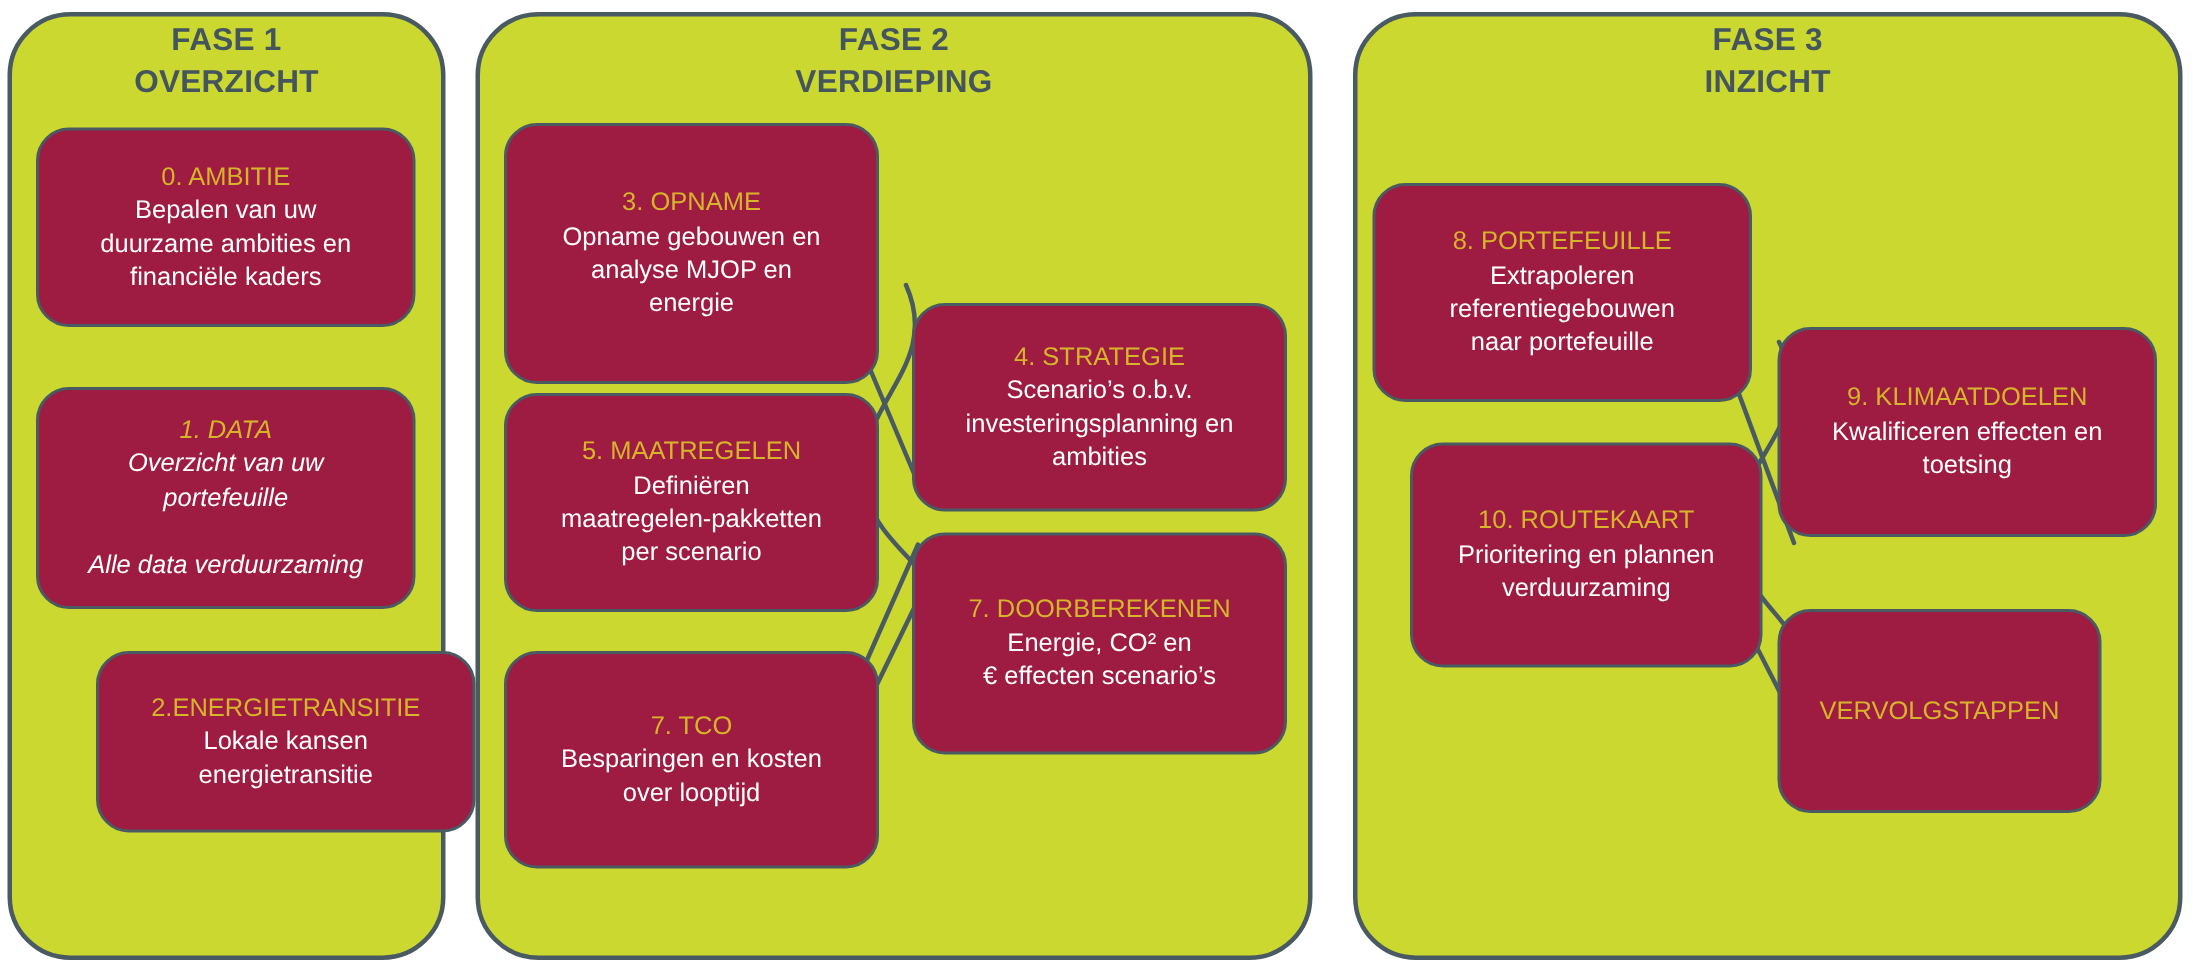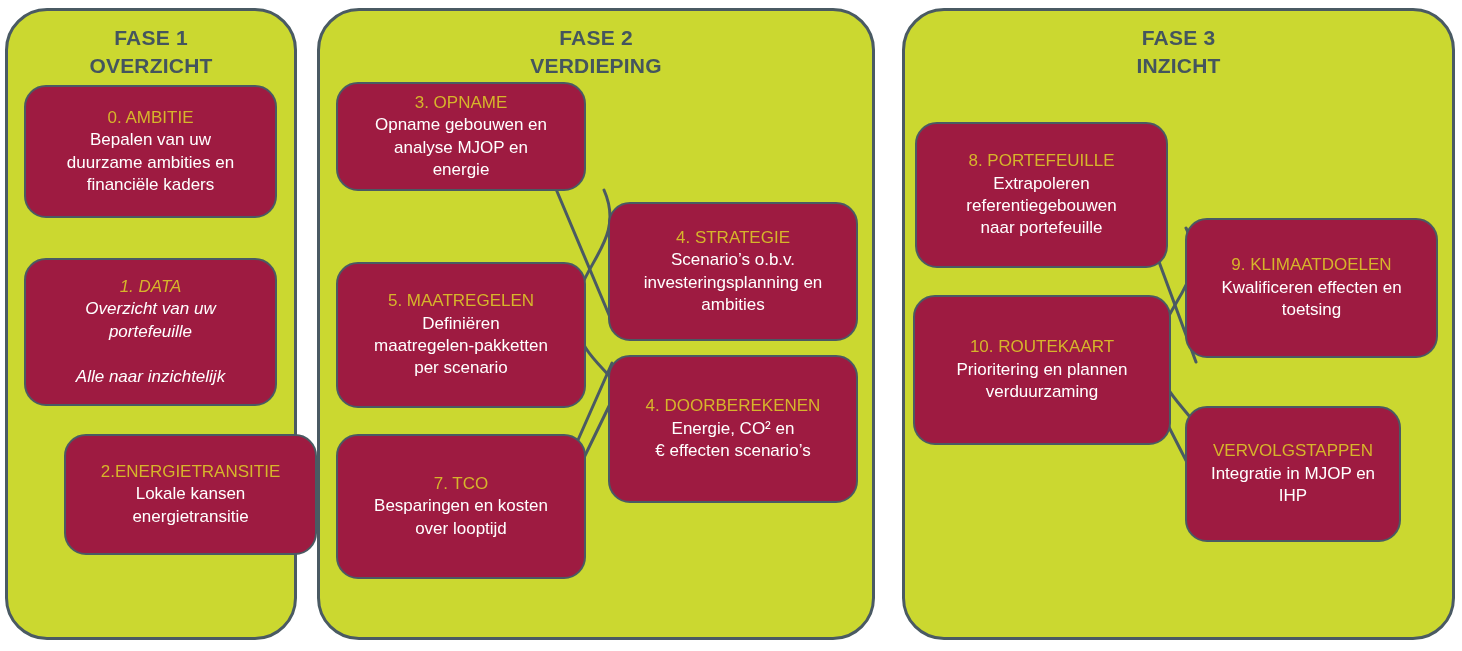--- a/index.html
+++ b/index.html
@@ -24,21 +24,21 @@
     position: absolute;
     background: #CBD830;
     border: 3px solid #4A5A63;
     border-radius: 42px;
     box-sizing: border-box;
   }
   .phase-title {
     position: absolute;
     left: 0;
     right: 0;
-    top: 13px;
+    top: 2px;
     text-align: center;
     color: #44555E;
     font-weight: bold;
     font-size: 21px;
     line-height: 1.33;
     letter-spacing: 0.2px;
     white-space: pre-line;
     pointer-events: none;
   }
 
@@ -104,35 +104,35 @@
     <div class="card-body">Bepalen van uw
 duurzame ambities en
 financiële kaders</div>
   </div>
 
   <div class="card" style="left:24px; top:258px; width:253px; height:148px;font-style:italic;">
     <div class="card-heading">1. DATA</div>
     <div class="card-body">Overzicht van uw
 portefeuille
 
-Alle naar inzichtelijk</div>
+Alle data verduurzaming</div>
   </div>
 
   <div class="card" style="left:24px; top:434px; width:253px; height:121px;margin-left:40px;">
     <div class="card-heading">2.ENERGIETRANSITIE</div>
     <div class="card-body">Lokale kansen
 energietransitie</div>
   </div>
 
   <div class="phase" style="left:317px; top:8px; width:558px; height:632px;">
     <div class="phase-title">FASE 2
 VERDIEPING</div>
   </div>
 
-  <div class="card" style="left:336px; top:82px; width:250px; height:109px;">
+  <div class="card" style="left:336px; top:82px; width:250px; height:174px;">
     <div class="card-heading">3. OPNAME</div>
     <div class="card-body">Opname gebouwen en
 analyse MJOP en
 energie</div>
   </div>
 
   <div class="card" style="left:608px; top:178px; width:250px; height:139px;margin-top:24px;">
     <div class="card-heading">4. STRATEGIE</div>
     <div class="card-body">Scenario’s o.b.v.
 investeringsplanning en
@@ -140,21 +140,21 @@
   </div>
 
   <div class="card" style="left:336px; top:262px; width:250px; height:146px;align-items:center;">
     <div class="card-heading">5. MAATREGELEN</div>
     <div class="card-body">Definiëren
 maatregelen-pakketten
 per scenario</div>
   </div>
 
   <div class="card" style="left:608px; top:355px; width:250px; height:148px;">
-    <div class="card-heading">4. DOORBEREKENEN</div>
+    <div class="card-heading">7. DOORBEREKENEN</div>
     <div class="card-body">Energie, CO² en
 € effecten scenario’s</div>
   </div>
 
   <div class="card" style="left:336px; top:434px; width:250px; height:145px;">
     <div class="card-heading">7. TCO</div>
     <div class="card-body">Besparingen en kosten
 over looptijd</div>
   </div>
 
@@ -169,30 +169,28 @@
 referentiegebouwen
 naar portefeuille</div>
   </div>
 
   <div class="card" style="left:1185px; top:218px; width:253px; height:140px;">
     <div class="card-heading">9. KLIMAATDOELEN</div>
     <div class="card-body">Kwalificeren effecten en
 toetsing</div>
   </div>
 
-  <div class="card" style="left:913px; top:295px; width:258px; height:150px;">
+  <div class="card" style="left:940px; top:295px; width:235px; height:150px;">
     <div class="card-heading">10. ROUTEKAART</div>
     <div class="card-body">Prioritering en plannen
 verduurzaming</div>
   </div>
 
   <div class="card" style="left:1185px; top:406px; width:216px; height:136px;">
     <div class="card-heading">VERVOLGSTAPPEN</div>
-    <div class="card-body">Integratie in MJOP en
-IHP</div>
   </div>
 
   <svg class="connectors" viewBox="0 0 1462 651" xmlns="http://www.w3.org/2000/svg">
 
     <path d="M 556 189 L 612 322"></path>
 
     <path d="M 604 190 C 628 244 572 268 576 318 C 580 368 628 372 632 424"></path>
 
     <path d="M 578 440 L 612 363"></path>
 

